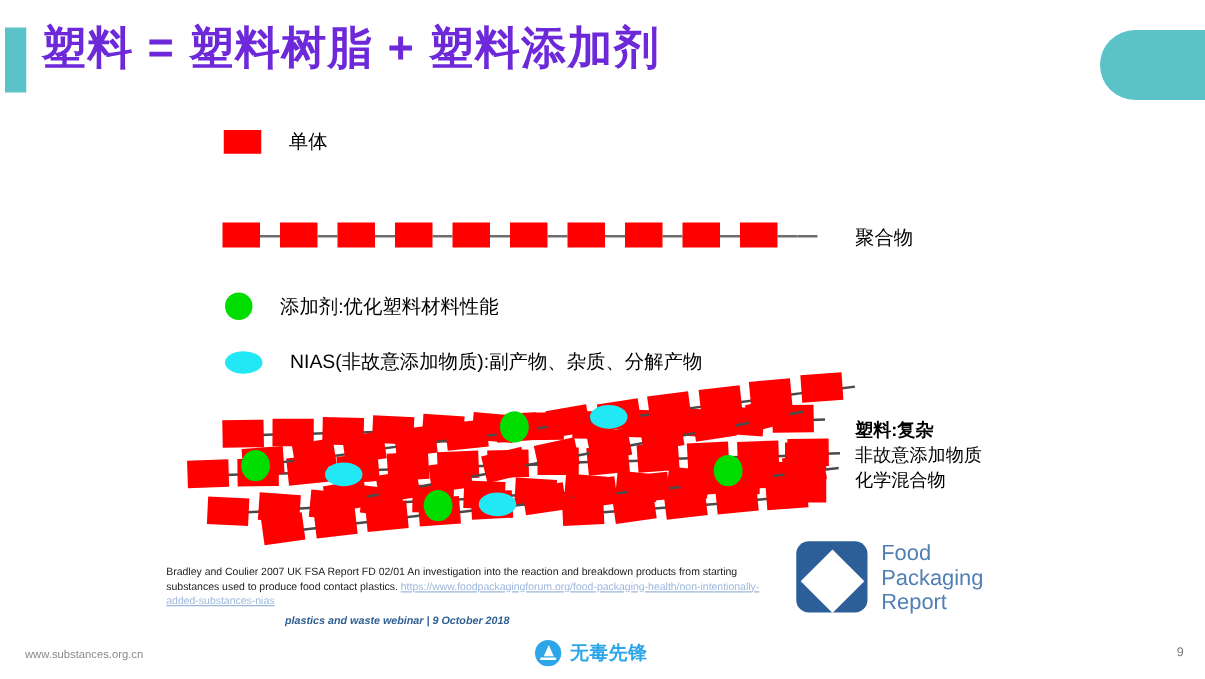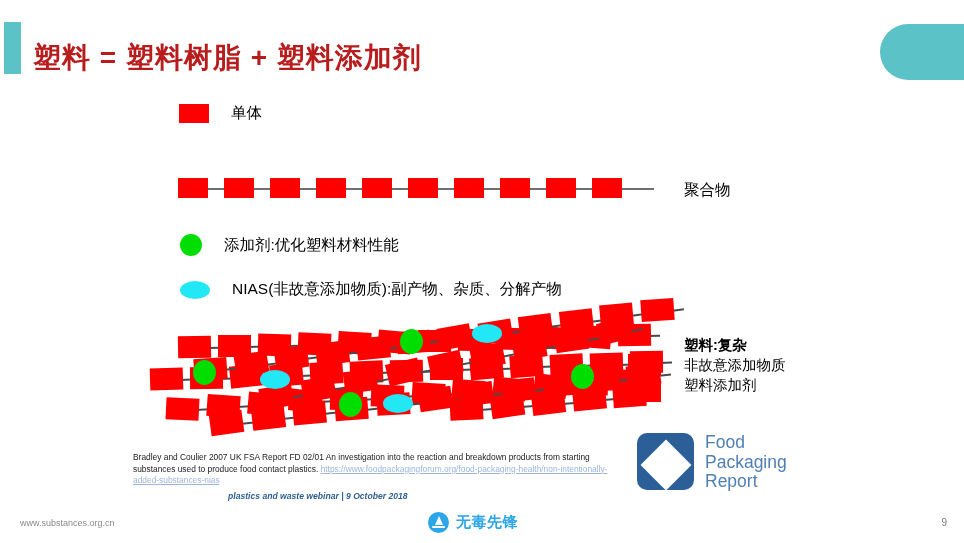--- a/index.html
+++ b/index.html
@@ -6,21 +6,21 @@
   body{
     font-family:"Liberation Sans","DejaVu Sans",sans-serif;
     width:964px;height:543px;overflow:hidden;position:relative;
   }
   .slide{position:relative;width:964px;height:543px;background:#ffffff;overflow:hidden;}
 
   
   .accent-bar{position:absolute;left:4px;top:22px;width:17px;height:52px;background:#5BC2C8;}
   .accent-pill{position:absolute;right:0;top:24px;width:84px;height:56px;background:#5BC2C8;
                border-top-left-radius:28px;border-bottom-left-radius:28px;}
-  .title{position:absolute;left:33px;top:32px;font-size:28px;font-weight:bold;color:#b91c1c;
+  .title{position:absolute;left:33px;top:12px;font-size:36px;font-weight:bold;color:#6d28d9;
          letter-spacing:1px;line-height:52px;white-space:nowrap;}
 
   
   .legend-row{position:absolute;display:flex;align-items:center;}
   .sw-square{width:30px;height:19px;background:#FF0000;}
   .sw-circle{width:22px;height:22px;border-radius:50%;background:#00DD00;}
   .sw-ellipse{width:30px;height:18px;border-radius:50%;background:#22E8F5;}
   .legend-label{margin-left:22px;font-size:15.5px;color:#000;white-space:nowrap;}
   .legend-label.wide{margin-left:22px;}
 
@@ -271,21 +271,21 @@
       <div class="g" style="left: 189px; top: 90px;"></div>
       <div class="g" style="left: 421px; top: 62px;"></div>
       <div class="c" style="left: 110px; top: 68px;"></div>
       <div class="c" style="left: 322px; top: 22px;"></div>
       <div class="c" style="left: 233px; top: 92px;"></div>
     </div>
 
   <div class="caption">
     <b>塑料:复杂</b><br>
     <span>非故意添加物质</span><br>
-    <span>塑料添加剂</span>
+    <span>化学混合物</span>
   </div>
 
   <div class="citation">
     <span>Bradley and Coulier 2007 UK FSA Report FD 02/01 An investigation into the reaction and breakdown products from starting substances used to produce food contact plastics. </span><span class="url">https://www.foodpackagingforum.org/food-packaging-health/non-intentionally-added-substances-nias</span>
   </div>
   <div class="webinar">plastics and waste webinar | 9 October 2018</div>
 
   <div class="fpf">
     <div class="fpf-mark">
       <div class="fpf-diamond"></div>

